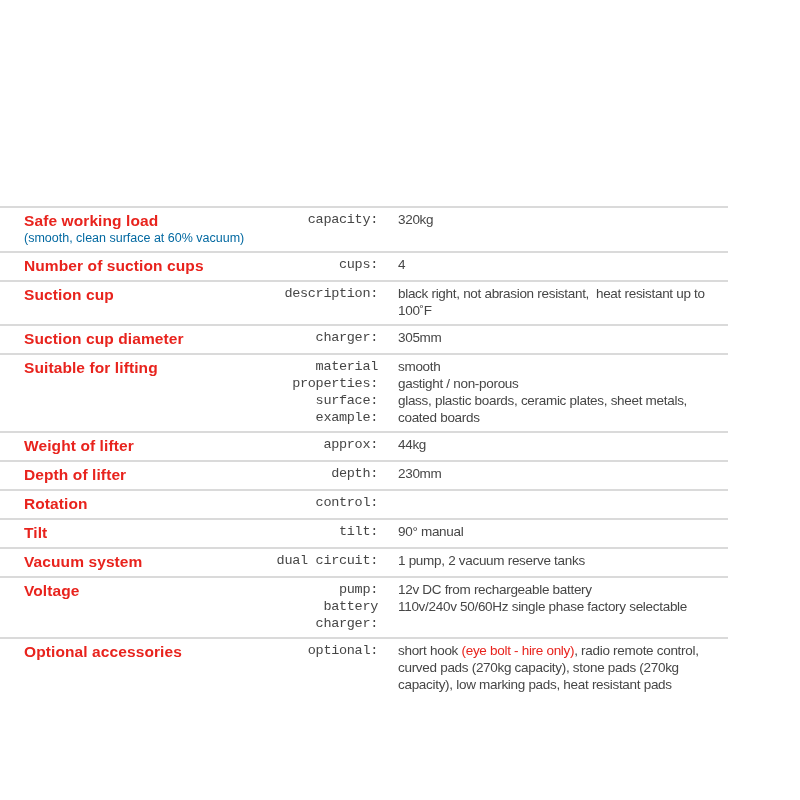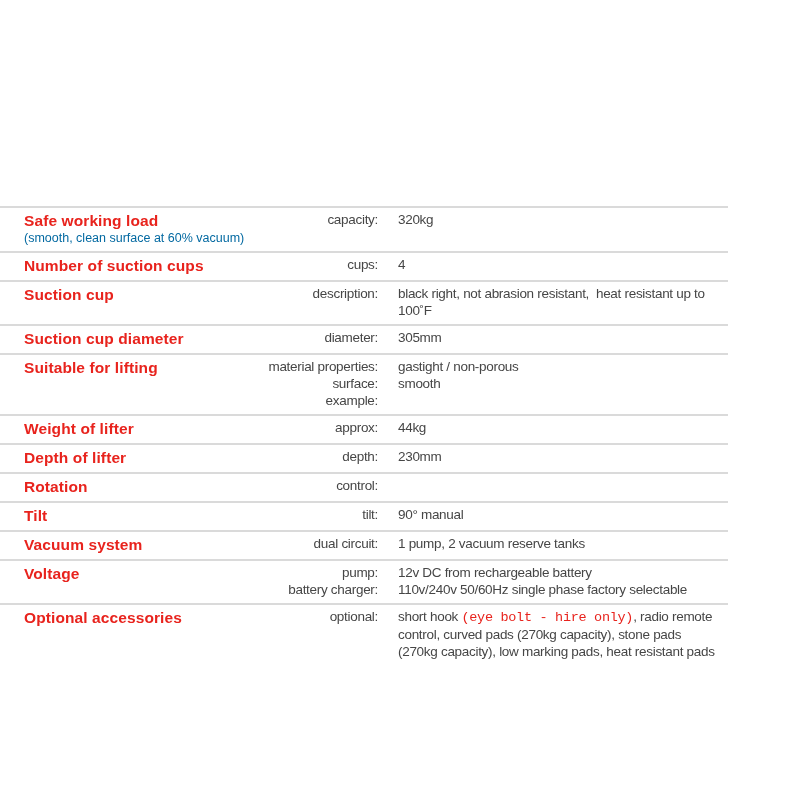--- a/index.html
+++ b/index.html
@@ -16,21 +16,21 @@
     margin-top: 206px;
   }
   .row {
     display: grid;
     grid-template-columns: 236px 118px 1fr;
     border-top: 2px solid #dadada;
     padding: 3px 8px 5px 24px;
     box-sizing: border-box;
   }
   .col-label { grid-column: 1; }
-  .col-key   { grid-column: 2; text-align: right; }
+  .col-key   { grid-column: 2; text-align: right; font-family: Liberation Mono, monospace; }
   .col-value { grid-column: 3; padding-left: 20px; }
   .label {
     color: #e8231d;
     font-weight: bold;
     font-size: 15.5px;
     line-height: 19px;
     letter-spacing: 0.1px;
   }
   .sublabel {
     color: #0369a1;
@@ -41,21 +41,21 @@
     color: #464646;
     font-size: 13.5px;
     line-height: 17px;
     letter-spacing: -0.3px;
   }
   .key { display: block; }
   .value {
     display: block;
     white-space: pre-wrap;
   }
-  .value .hl-red { color: #e8231d; font-family: Liberation Mono, monospace; }
+  .value .hl-red { color: #e8231d; }
 </style>
 </head>
 <body>
 
 <div class="spec-table">
     <div class="row">
       <div class="col-label">
         <div class="label">Safe working load</div>
         <div class="sublabel">(smooth, clean surface at 60% vacuum)</div>
       </div>
@@ -86,38 +86,39 @@
       </div>
       <div class="col-value">
         <span class="value">black right, not abrasion resistant,  heat resistant up to 100˚F</span>
       </div>
     </div>
     <div class="row">
       <div class="col-label">
         <div class="label">Suction cup diameter</div>
       </div>
       <div class="col-key">
-        <span class="key">diameter:</span>
+        <span class="key">charger:</span>
       </div>
       <div class="col-value">
         <span class="value">305mm</span>
       </div>
     </div>
     <div class="row">
       <div class="col-label">
         <div class="label">Suitable for lifting</div>
       </div>
       <div class="col-key">
         <span class="key">material properties:</span>
         <span class="key">surface:</span>
         <span class="key">example:</span>
       </div>
       <div class="col-value">
+        <span class="value">smooth</span>
         <span class="value">gastight / non-porous</span>
-        <span class="value">smooth</span>
+        <span class="value">glass, plastic boards, ceramic plates, sheet metals, coated boards</span>
       </div>
     </div>
     <div class="row">
       <div class="col-label">
         <div class="label">Weight of lifter</div>
       </div>
       <div class="col-key">
         <span class="key">approx:</span>
       </div>
       <div class="col-value">

